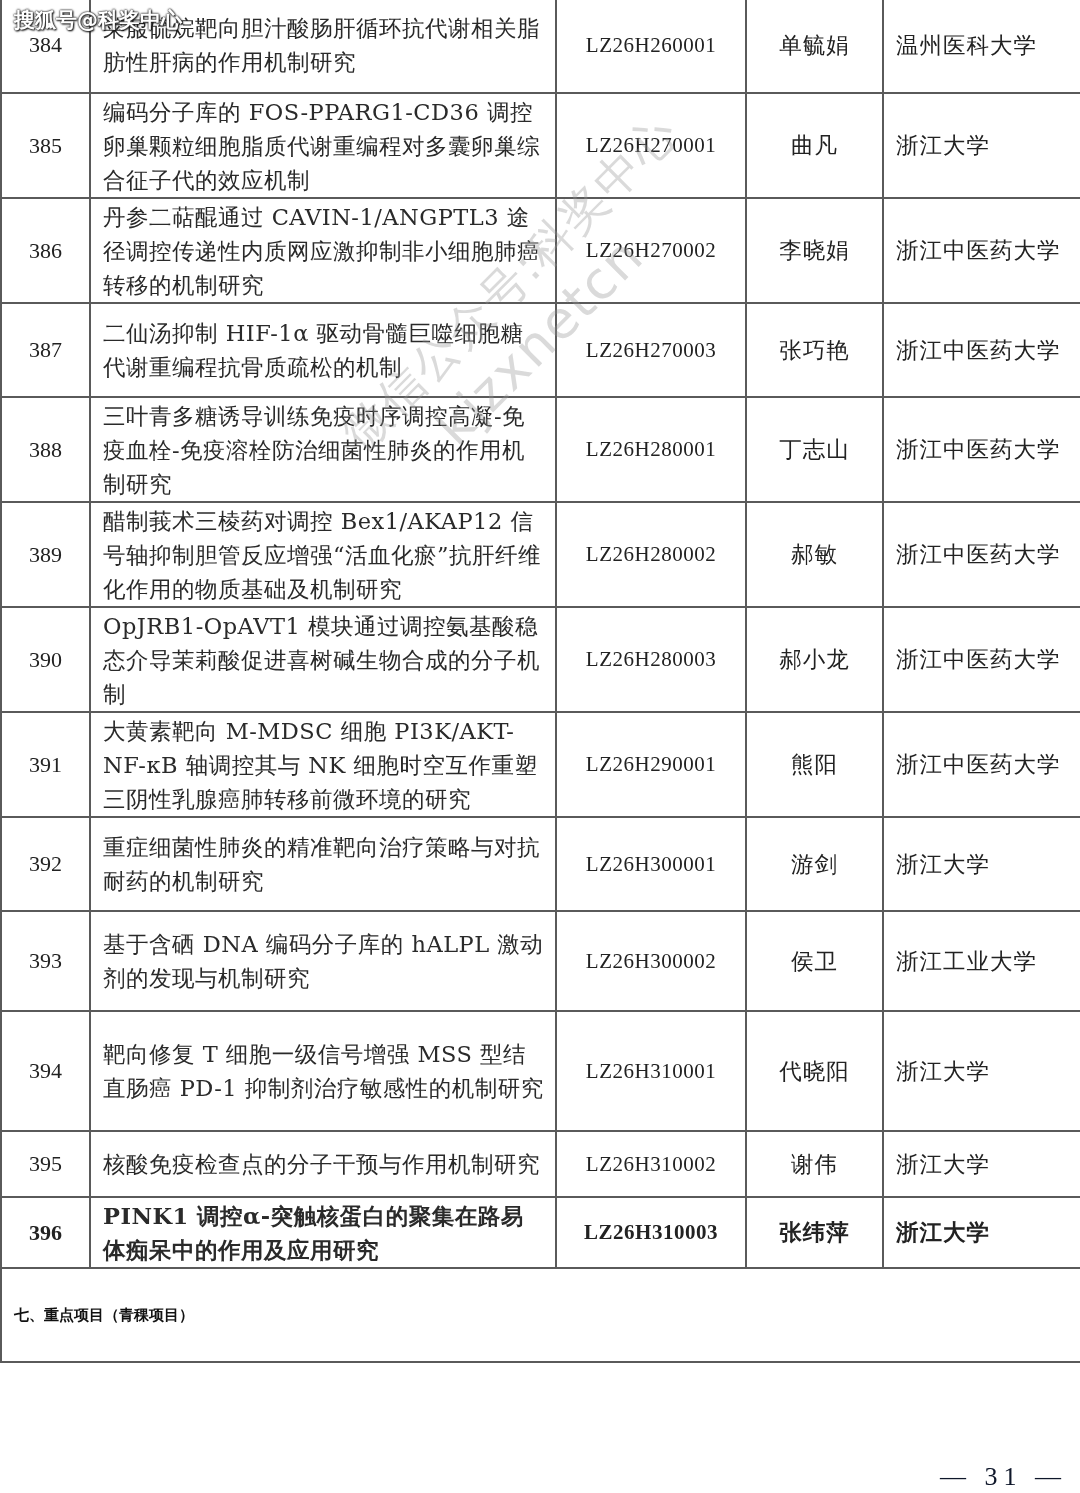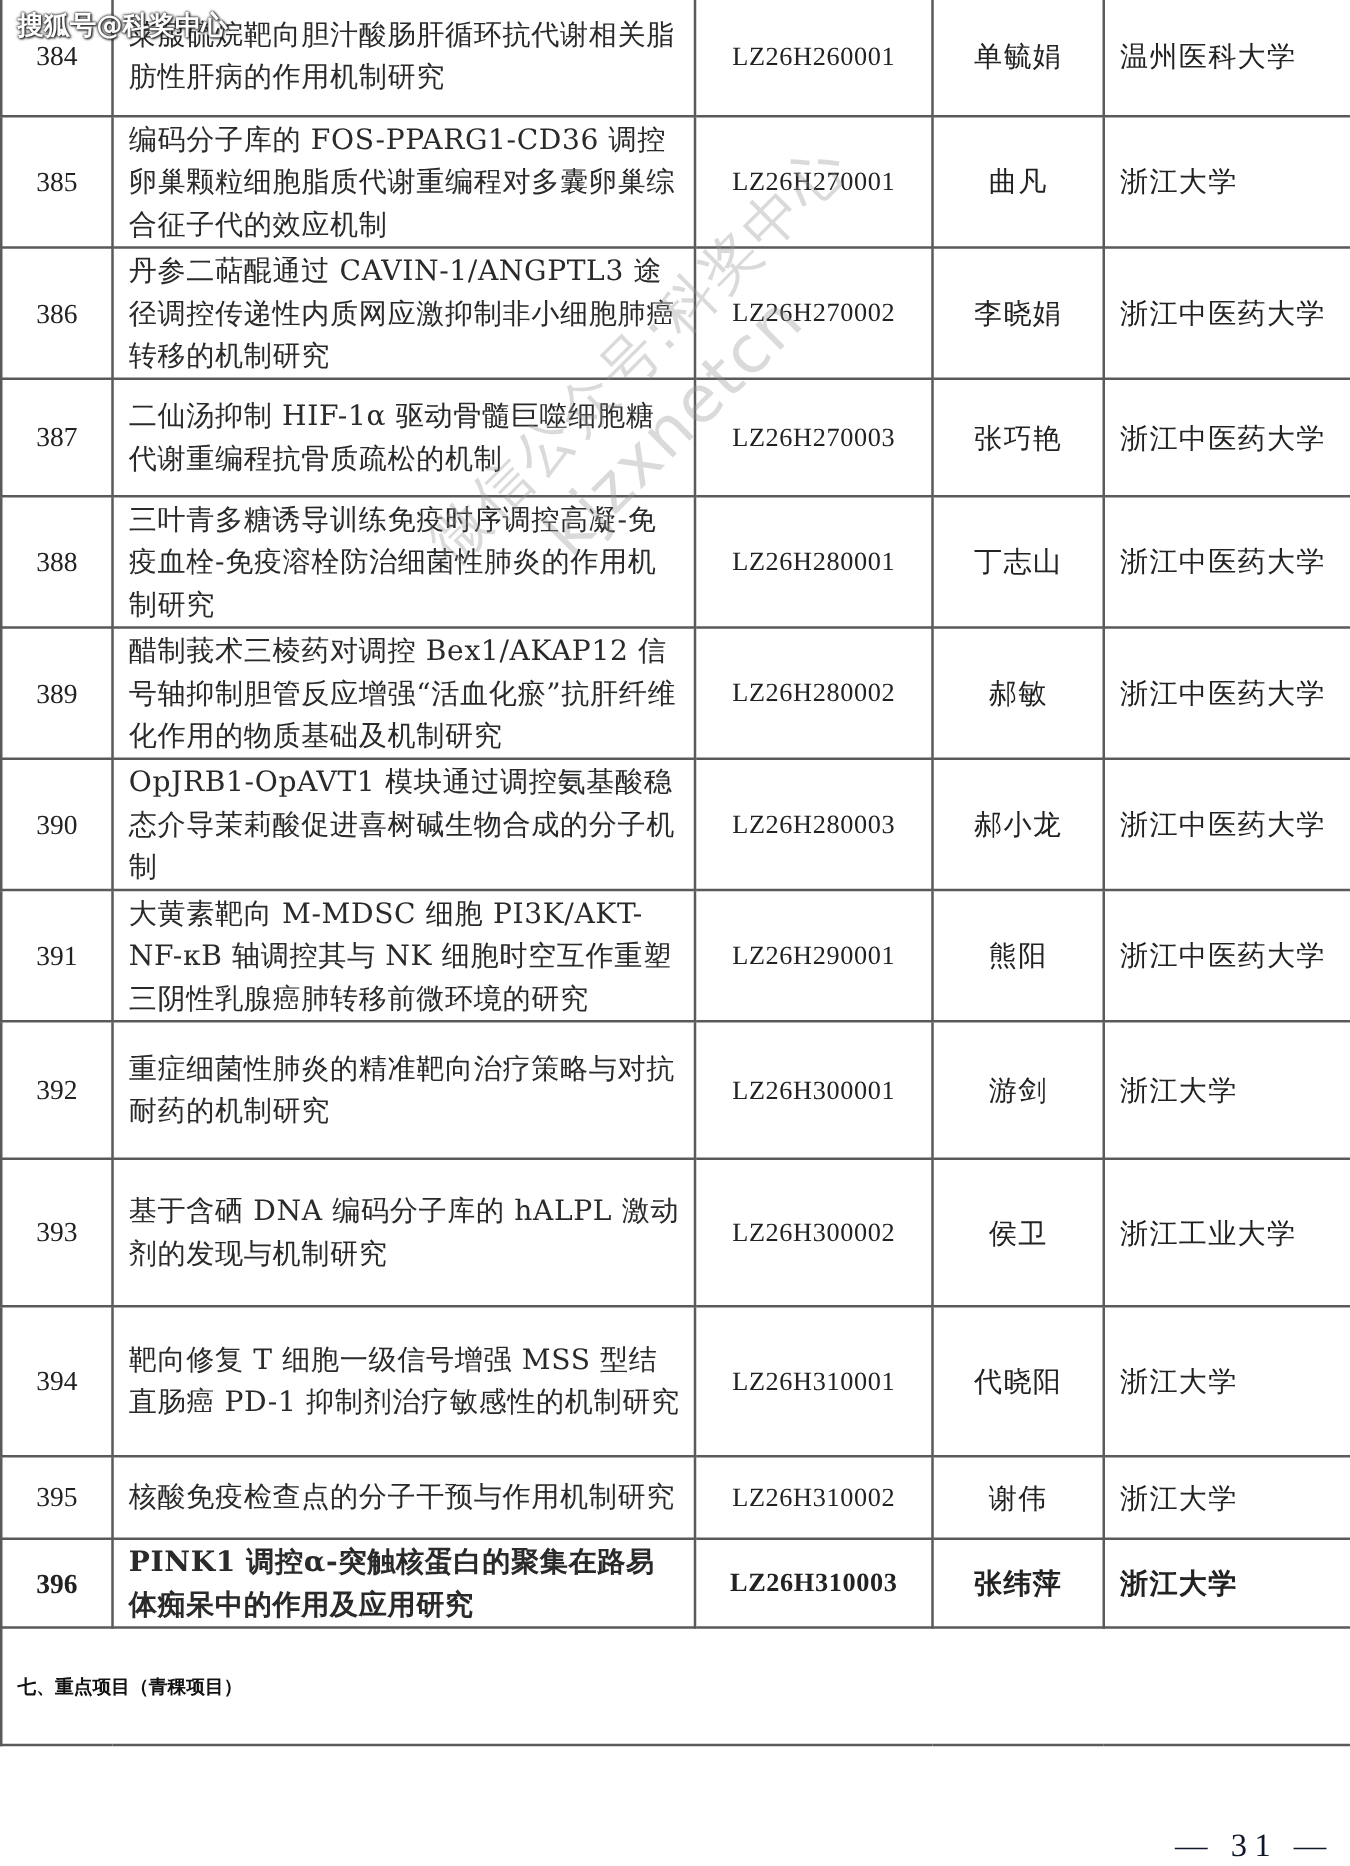--- a/index.html
+++ b/index.html
@@ -191,28 +191,28 @@
           <td class="name">郝小龙</td>
           <td class="org">浙江中医药大学</td>
         </tr>
         <tr style="height: 105px;">
           <td class="no">391</td>
           <td class="title">大黄素靶向 M-MDSC 细胞 PI3K/AKT-NF-κB 轴调控其与 NK 细胞时空互作重塑三阴性乳腺癌肺转移前微环境的研究</td>
           <td class="code">LZ26H290001</td>
           <td class="name">熊阳</td>
           <td class="org">浙江中医药大学</td>
         </tr>
-        <tr style="height: 110px;">
+        <tr style="height: 94px;">
           <td class="no">392</td>
           <td class="title">重症细菌性肺炎的精准靶向治疗策略与对抗耐药的机制研究</td>
           <td class="code">LZ26H300001</td>
           <td class="name">游剑</td>
           <td class="org">浙江大学</td>
         </tr>
-        <tr style="height: 118px;">
+        <tr style="height: 100px;">
           <td class="no">393</td>
           <td class="title">基于含硒 DNA 编码分子库的 hALPL 激动剂的发现与机制研究</td>
           <td class="code">LZ26H300002</td>
           <td class="name">侯卫</td>
           <td class="org">浙江工业大学</td>
         </tr>
         <tr style="height: 120px;">
           <td class="no">394</td>
           <td class="title">靶向修复 T 细胞一级信号增强 MSS 型结直肠癌 PD-1 抑制剂治疗敏感性的机制研究</td>
           <td class="code">LZ26H310001</td>

